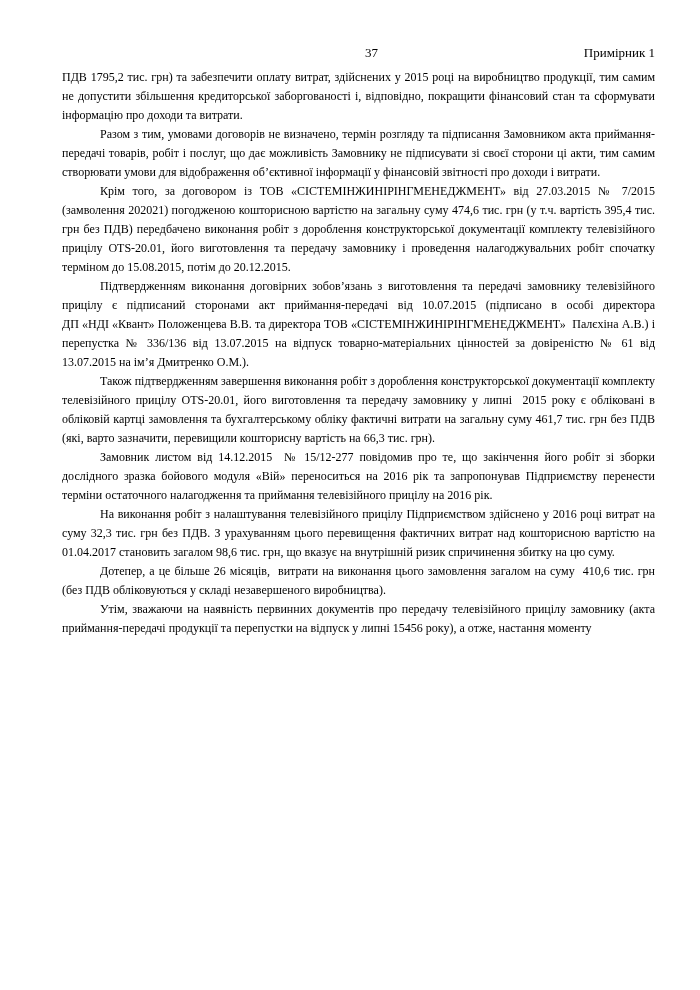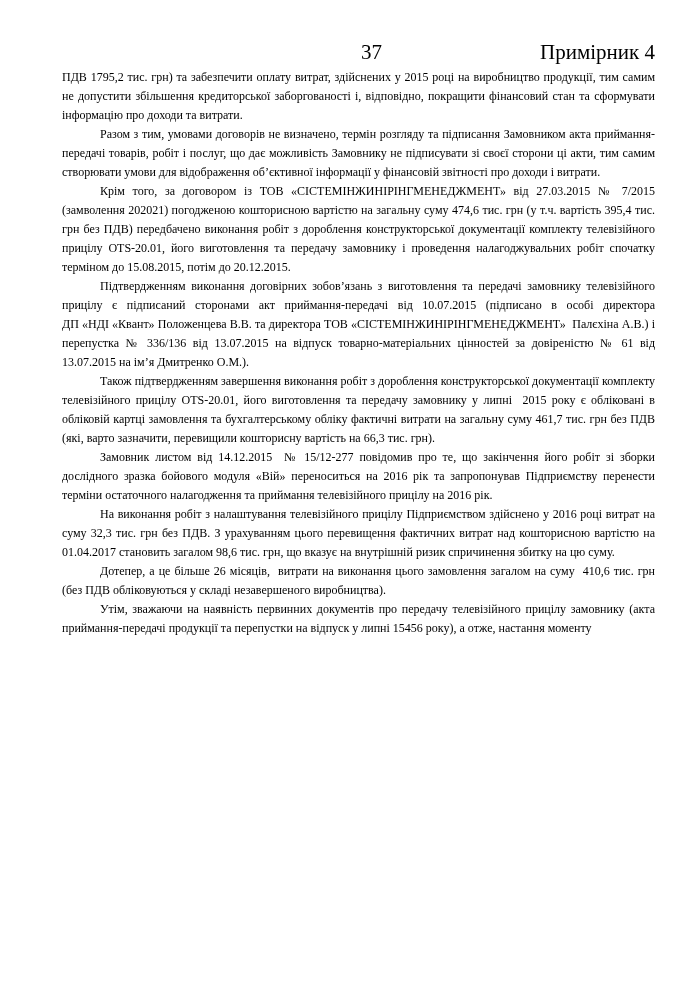--- a/index.html
+++ b/index.html
@@ -19,21 +19,21 @@
   .content {
     position: absolute;
     left: 62px;
     top: 43px;
     width: 593px;
   }
   .doc-header {
     position: relative;
     height: 19px;
     margin-bottom: 6px;
-    font-size: 21px;
+    font-size: 13px;
     line-height: 19px;
   }
   .page-number {
     position: absolute;
     left: 0;
     right: 0;
     text-align: center;
     transform: translateX(13px);
   }
   .copy-label {
@@ -53,21 +53,21 @@
   }
 </style>
 </head>
 <body>
 
 <div class="page">
   <div class="content">
 
     <div class="doc-header">
       <span class="page-number">37</span>
-      <span class="copy-label">Примірник 4</span>
+      <span class="copy-label">Примірник 1</span>
     </div>
 
     <p class="para continuation">ПДВ 1795,2 тис. грн) та забезпечити оплату витрат, здійснених у 2015 році на виробництво продукції, тим самим не допустити збільшення кредиторської заборгованості і, відповідно, покращити фінансовий стан та сформувати інформацію про доходи та витрати.</p>
 
     <p class="para">Разом з тим, умовами договорів не визначено, термін розгляду та підписання Замовником акта приймання-передачі товарів, робіт і послуг, що дає можливість Замовнику не підписувати зі своєї сторони ці акти, тим самим створювати умови для відображення об’єктивної інформації у фінансовій звітності про доходи і витрати.</p>
 
     <p class="para">Крім того, за договором із ТОВ&nbsp;«СІСТЕМІНЖИНІРІНГМЕНЕДЖМЕНТ»&nbsp;від&nbsp;27.03.2015&nbsp;№&nbsp;7/2015 (замволення 202021) погодженою кошторисною вартістю на загальну суму 474,6 тис. грн (у т.ч. вартість 395,4 тис. грн без ПДВ) передбачено виконання робіт з дороблення конструкторської документації комплекту телевізійного прицілу OTS-20.01, його виготовлення та передачу замовнику і проведення налагоджувальних робіт спочатку терміном до 15.08.2015, потім до 20.12.2015.</p>
 
     <p class="para">Підтвердженням виконання договірних зобов’язань з виготовлення та передачі замовнику телевізійного прицілу є підписаний сторонами акт приймання-передачі від 10.07.2015 (підписано в особі директора ДП&nbsp;«НДІ&nbsp;«Квант» Положенцева В.В. та директора ТОВ&nbsp;«СІСТЕМІНЖИНІРІНГМЕНЕДЖМЕНТ» &nbsp;Палєхіна&nbsp;А.В.) і перепустка №&nbsp;336/136 від 13.07.2015 на відпуск товарно-матеріальних цінностей за довіреністю №&nbsp;61 від 13.07.2015 на ім’я Дмитренко&nbsp;О.М.).</p>
 

